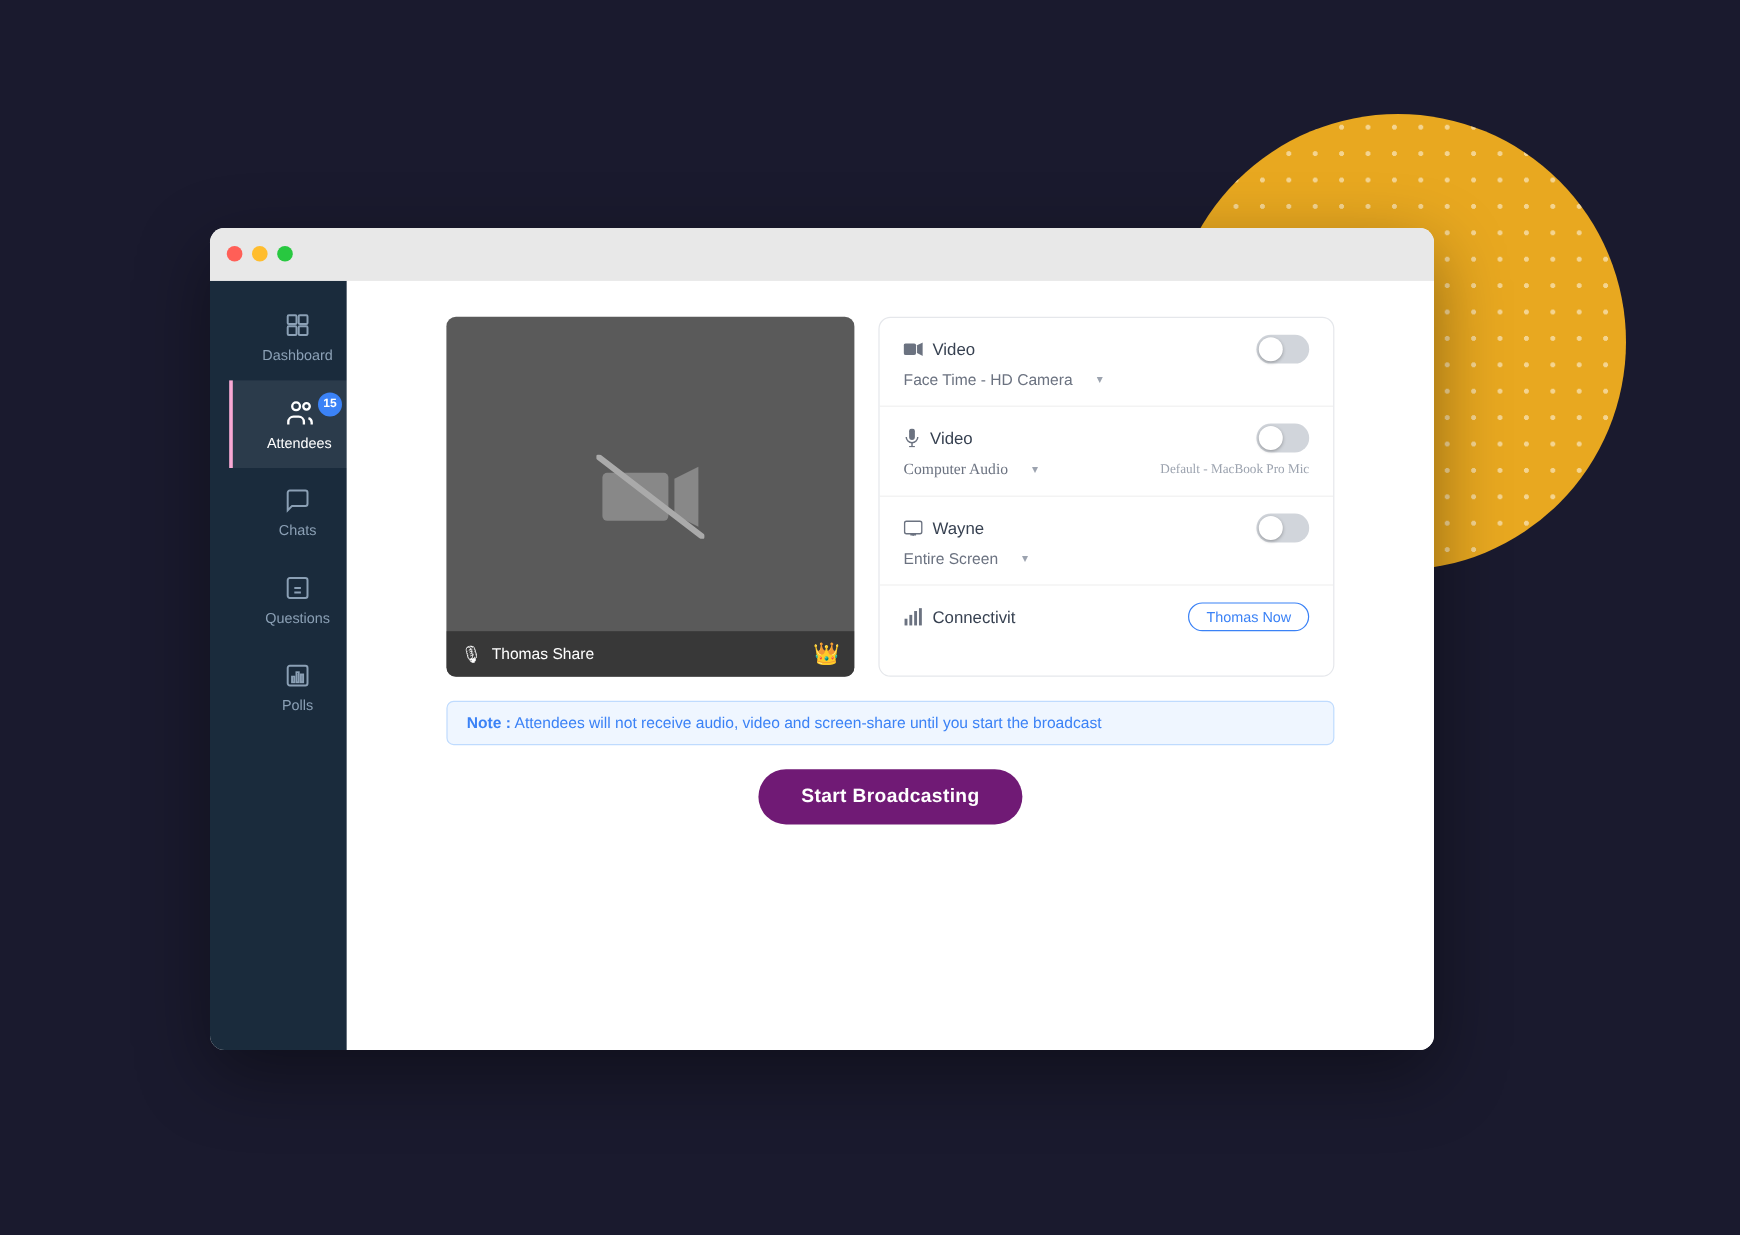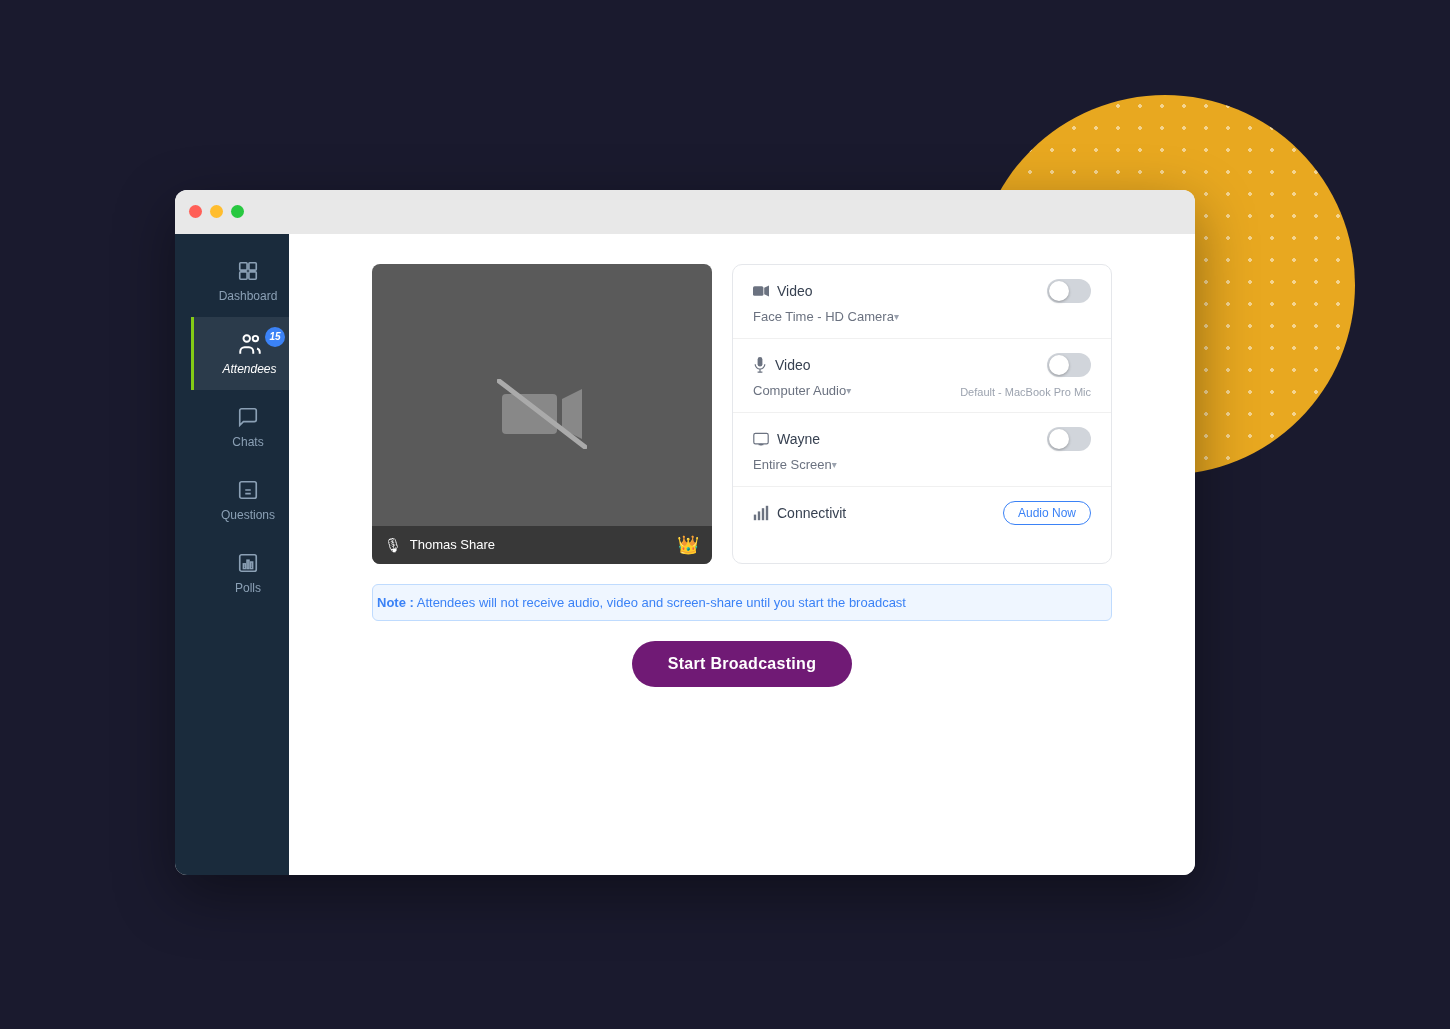--- a/index.html
+++ b/index.html
@@ -108,22 +108,21 @@
       color: #8ba0b5;
       font-size: 12px;
       gap: 5px;
       position: relative;
       margin-left: 32px;
     }
 
     .sidebar-item.active {
       background: rgba(255,255,255,0.08);
       color: #ffffff;
-      border-left: 3px solid #84cc16;
-      font-style: italic;
+      border-left: 3px solid #f9a8d4;
     }
 
     .sidebar-item .icon-svg {
       width: 26px;
       height: 26px;
       display: flex;
       align-items: center;
       justify-content: center;
     }
 
@@ -248,21 +247,21 @@
       align-items: center;
       gap: 8px;
       font-size: 14px;
       color: #374151;
       font-weight: 500;
     }
 
     .settings-sublabel {
       display: flex;
       align-items: center;
-      gap: 0;
+      gap: 20px;
       font-size: 13px;
       color: #6b7280;
       cursor: pointer;
     }
 
     .settings-sublabel-note {
       font-size: 11px;
       color: #9ca3af;
     }
 
@@ -307,21 +306,21 @@
       font-size: 12px;
       cursor: pointer;
       font-weight: 500;
     }
 
     
     .note-box {
       background: #eff6ff;
       border: 1px solid #bfdbfe;
       border-radius: 6px;
-      padding: 10px 4px;
+      padding: 10px 16px;
       font-size: 13px;
       color: #3b82f6;
       width: 100%;
       max-width: 740px;
     }
 
     .note-box strong {
       font-weight: 600;
     }
 
@@ -474,21 +473,21 @@
                     <path d="M1 9a6 6 0 0 0 12 0" stroke="#6b7280" stroke-width="1.5" fill="none"></path>
                     <line x1="7" y1="15" x2="7" y2="19" stroke="#6b7280" stroke-width="1.5"></line>
                     <line x1="4" y1="19" x2="10" y2="19" stroke="#6b7280" stroke-width="1.5"></line>
                   </svg>
                   <span>Video</span>
                 </div>
                 <div class="toggle">
                   <div class="toggle-knob"></div>
                 </div>
               </div>
-              <div style="display:flex; align-items:flex-end; justify-content:space-between;">
+              <div style="display:flex; align-items:center; justify-content:space-between;font-family:Liberation Serif, serif;">
                 <div class="settings-sublabel">
                   <span>Computer Audio</span>
                   <span class="chevron">▾</span>
                 </div>
                 <span class="settings-sublabel-note">Default - MacBook Pro Mic</span>
               </div>
             </div>
 
             <div class="settings-row">
               <div class="settings-row-header">
@@ -514,21 +513,21 @@
               <div style="display:flex; align-items:center; justify-content:space-between;">
                 <div class="connectivity-label">
                   <svg width="16" height="16" viewBox="0 0 20 20" fill="#6b7280">
                     <rect x="1" y="12" width="3" height="7"></rect>
                     <rect x="6" y="8" width="3" height="11"></rect>
                     <rect x="11" y="4" width="3" height="15"></rect>
                     <rect x="16" y="1" width="3" height="18"></rect>
                   </svg>
                   <span>Connectivit</span>
                 </div>
-                <button class="check-now-btn">Audio Now</button>
+                <button class="check-now-btn">Thomas Now</button>
               </div>
             </div>
           </div>
         </div>
 
         <div class="note-box">
           <strong>Note :</strong>
           <span> Attendees will not receive audio, video and screen-share until you start the broadcast</span>
         </div>
 

